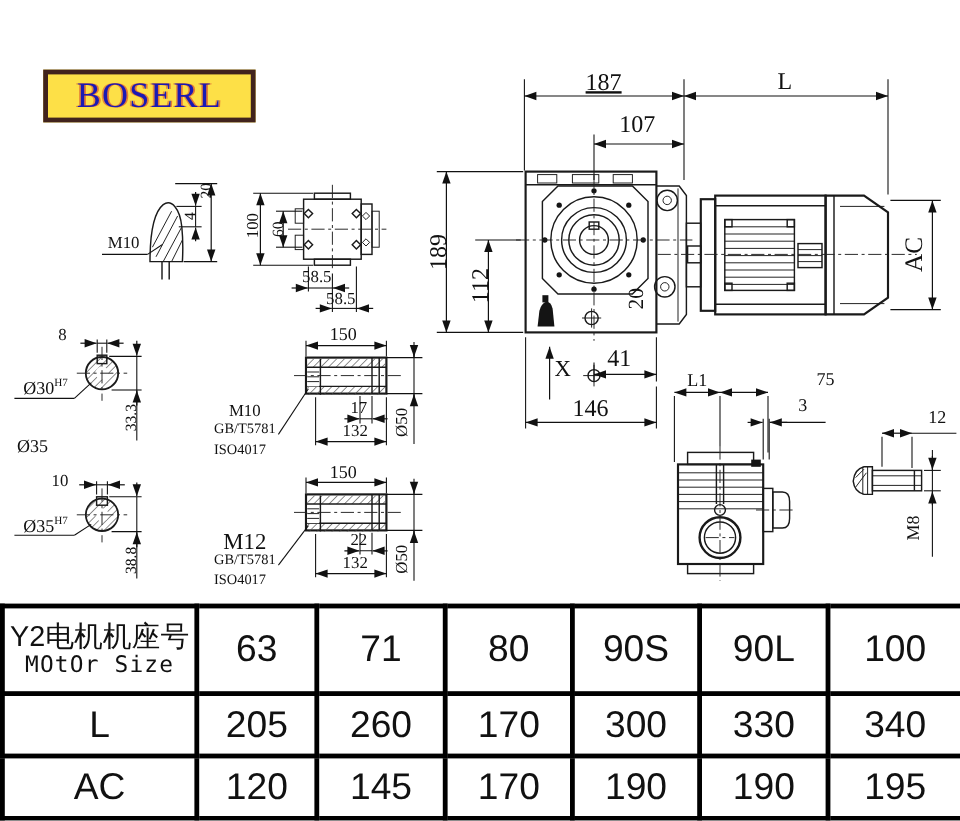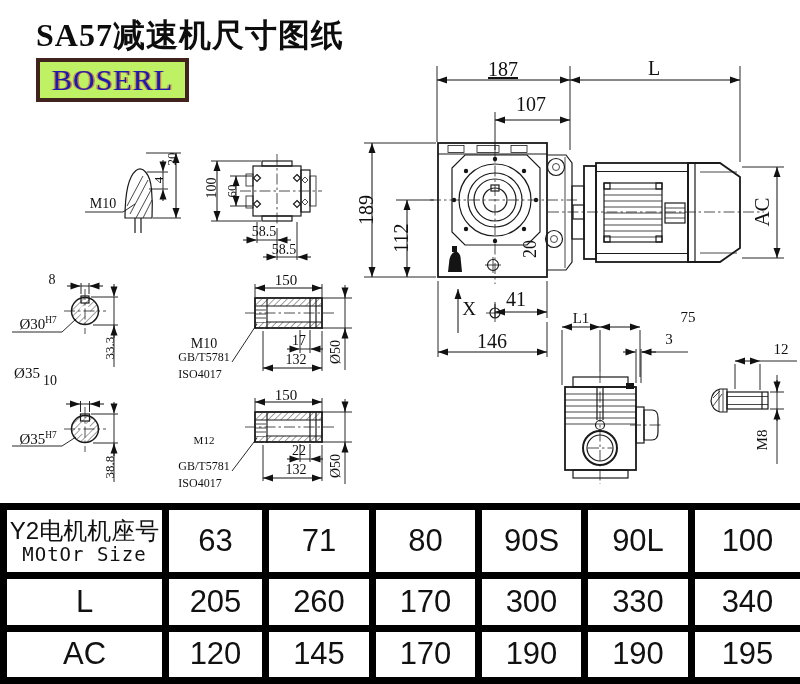--- a/index.html
+++ b/index.html
@@ -1,51 +1,50 @@
 <!DOCTYPE html>
 <html><head>
 <meta charset="utf-8">
 <style>
   html,body{margin:0;padding:0;background:#fff;}
   #stage{position:relative;width:800px;height:684px;background:#fff;overflow:hidden;
          font-family:"Liberation Serif",serif;color:#111;}
   #title{position:absolute;left:36px;top:14px;font-size:32px;font-weight:bold;
          letter-spacing:1px;color:#0d0d0d;font-family:"Liberation Serif",serif;white-space:nowrap;}
-  #logo{position:absolute;left:36px;top:58px;border:4px solid #41231d;background:#bef264;
-        padding:0 12px;height:36px;display:flex;align-items:center;}
+  #logo{position:absolute;left:36px;top:58px;border:4px solid #41231d;background:#fde047;
+        padding:0 24px;height:36px;display:flex;align-items:center;}
   #logo span{font-family:"Liberation Serif",serif;font-size:30px;color:#1a1ab4;letter-spacing:1px;
         text-shadow:1.4px 0 0 rgba(205,40,40,.55),-1.4px 0 0 rgba(205,40,40,.45);}
   #art{position:absolute;left:0;top:0;}
   .o{fill:none;stroke:#1a1a1a;stroke-width:1.8;}
   .m{fill:none;stroke:#1a1a1a;stroke-width:1.2;}
   .t{fill:none;stroke:#1a1a1a;stroke-width:.8;}
   .cl{fill:none;stroke:#222;stroke-width:.8;stroke-dasharray:11 3 2.5 3;}
   .x{fill:none;stroke:#111;stroke-width:.9;}
   .d{fill:none;stroke:#111;stroke-width:1;marker-start:url(#ah);marker-end:url(#ah);}
   .de{fill:none;stroke:#111;stroke-width:1;marker-end:url(#ah);}
   .blk{fill:#141414;stroke:none;}
   .dim-label{position:absolute;color:#111;white-space:nowrap;line-height:1;
         transform:translate(-50%,-50%);font-family:"Liberation Serif",serif;}
   .dim-label.rot{transform:translate(-50%,-50%) rotate(-90deg);}
   .dim-label.ul{}
   .dim-label sup{font-size:.62em;}
   #size-table{position:absolute;left:0;top:503px;width:800px;height:181px;border-collapse:collapse;
         table-layout:fixed;font-family:"Liberation Sans",sans-serif;background:#fff;}
-  #size-table td,#size-table th{border:7px solid #000000;text-align:center;vertical-align:middle;
+  #size-table td,#size-table th{border:4px solid #000000;text-align:center;vertical-align:middle;
         padding:0;font-weight:normal;color:#111;font-size:31px;}
   #size-table .hc{text-align:center;}
   #size-table .cn{font-size:24px;line-height:26px;font-family:"Liberation Sans",sans-serif;}
   #size-table .en{font-size:19px;line-height:21px;font-family:"DejaVu Sans Mono",monospace;letter-spacing:1px;}
 </style>
 </head>
 <body>
 
 <div id="stage">
 
-  <div id="title">SA57减速机尺寸图纸</div>
   <div id="logo">
     <span>BOSERL</span>
   </div>
 
   <svg id="art" width="800" height="503" viewBox="0 0 800 503">
     <defs>
       <marker id="ah" markerUnits="userSpaceOnUse" markerWidth="12" markerHeight="9" viewBox="0 0 12 9" refX="11" refY="4.5" orient="auto-start-reverse">
         <path d="M1,1 L11,4.5 L1,8 Z" fill="#111"></path>
       </marker>
       <pattern id="hx" width="4.5" height="4.5" patternUnits="userSpaceOnUse" patternTransform="rotate(45)">
@@ -380,32 +379,32 @@
       <span class="dim-label rot" style="left: 158px; top: 180px; font-size: 13px;">4</span>
       <span class="dim-label rot" style="left: 171px; top: 159px; font-size: 13px;">20</span>
       <span class="dim-label rot" style="left: 212px; top: 188px; font-size: 14px;">100</span>
       <span class="dim-label rot" style="left: 231px; top: 191px; font-size: 13px;">60</span>
       <span class="dim-label" style="left: 264px; top: 232px; font-size: 14px;">58.5</span>
       <span class="dim-label" style="left: 284px; top: 250px; font-size: 14px;">58.5</span>
       <span class="dim-label" style="left: 52px; top: 280px; font-size: 14px;">8</span>
       <span class="dim-label ul" style="left: 38px; top: 324px; font-size: 15px;"><span>Ø30</span><sup>H7</sup></span>
       <span class="dim-label rot" style="left: 109px; top: 348px; font-size: 13px;">33.3</span>
       <span class="dim-label" style="left: 27px; top: 373px; font-size: 15px;">Ø35</span>
-      <span class="dim-label" style="left: 50px; top: 381px; font-size: 14px;">10</span>
+      <span class="dim-label" style="left: 50px; top: 402px; font-size: 14px;">10</span>
       <span class="dim-label ul" style="left: 38px; top: 439px; font-size: 15px;"><span>Ø35</span><sup>H7</sup></span>
       <span class="dim-label rot" style="left: 109px; top: 467px; font-size: 13px;">38.8</span>
       <span class="dim-label" style="left: 286px; top: 280px; font-size: 15px;">150</span>
       <span class="dim-label ul" style="left: 204px; top: 344px; font-size: 14px;">M10</span>
       <span class="dim-label ul" style="left: 204px; top: 357px; font-size: 12px;">GB/T5781</span>
       <span class="dim-label" style="left: 200px; top: 374px; font-size: 12px;">ISO4017</span>
       <span class="dim-label" style="left: 299px; top: 341px; font-size: 14px;">17</span>
       <span class="dim-label" style="left: 296px; top: 360px; font-size: 14px;">132</span>
       <span class="dim-label rot" style="left: 336px; top: 352px; font-size: 14px;">Ø50</span>
       <span class="dim-label" style="left: 286px; top: 395px; font-size: 15px;">150</span>
-      <span class="dim-label ul" style="left: 204px; top: 440px; font-size: 11px;">M12</span>
+      <span class="dim-label ul" style="left: 204px; top: 452px; font-size: 19px;">M12</span>
       <span class="dim-label ul" style="left: 204px; top: 466px; font-size: 12px;">GB/T5781</span>
       <span class="dim-label" style="left: 200px; top: 483px; font-size: 12px;">ISO4017</span>
       <span class="dim-label" style="left: 299px; top: 451px; font-size: 14px;">22</span>
       <span class="dim-label" style="left: 296px; top: 470px; font-size: 14px;">132</span>
       <span class="dim-label rot" style="left: 336px; top: 466px; font-size: 14px;">Ø50</span>
       <span class="dim-label" style="left: 581px; top: 318px; font-size: 15px;">L1</span>
       <span class="dim-label" style="left: 644px; top: 317px; font-size: 15px; margin-left: 44px;">75</span>
       <span class="dim-label" style="left: 669px; top: 339px; font-size: 15px;">3</span>
       <span class="dim-label" style="left: 781px; top: 349px; font-size: 15px;">12</span>
       <span class="dim-label rot" style="left: 762px; top: 440px; font-size: 15px;">M8</span>

